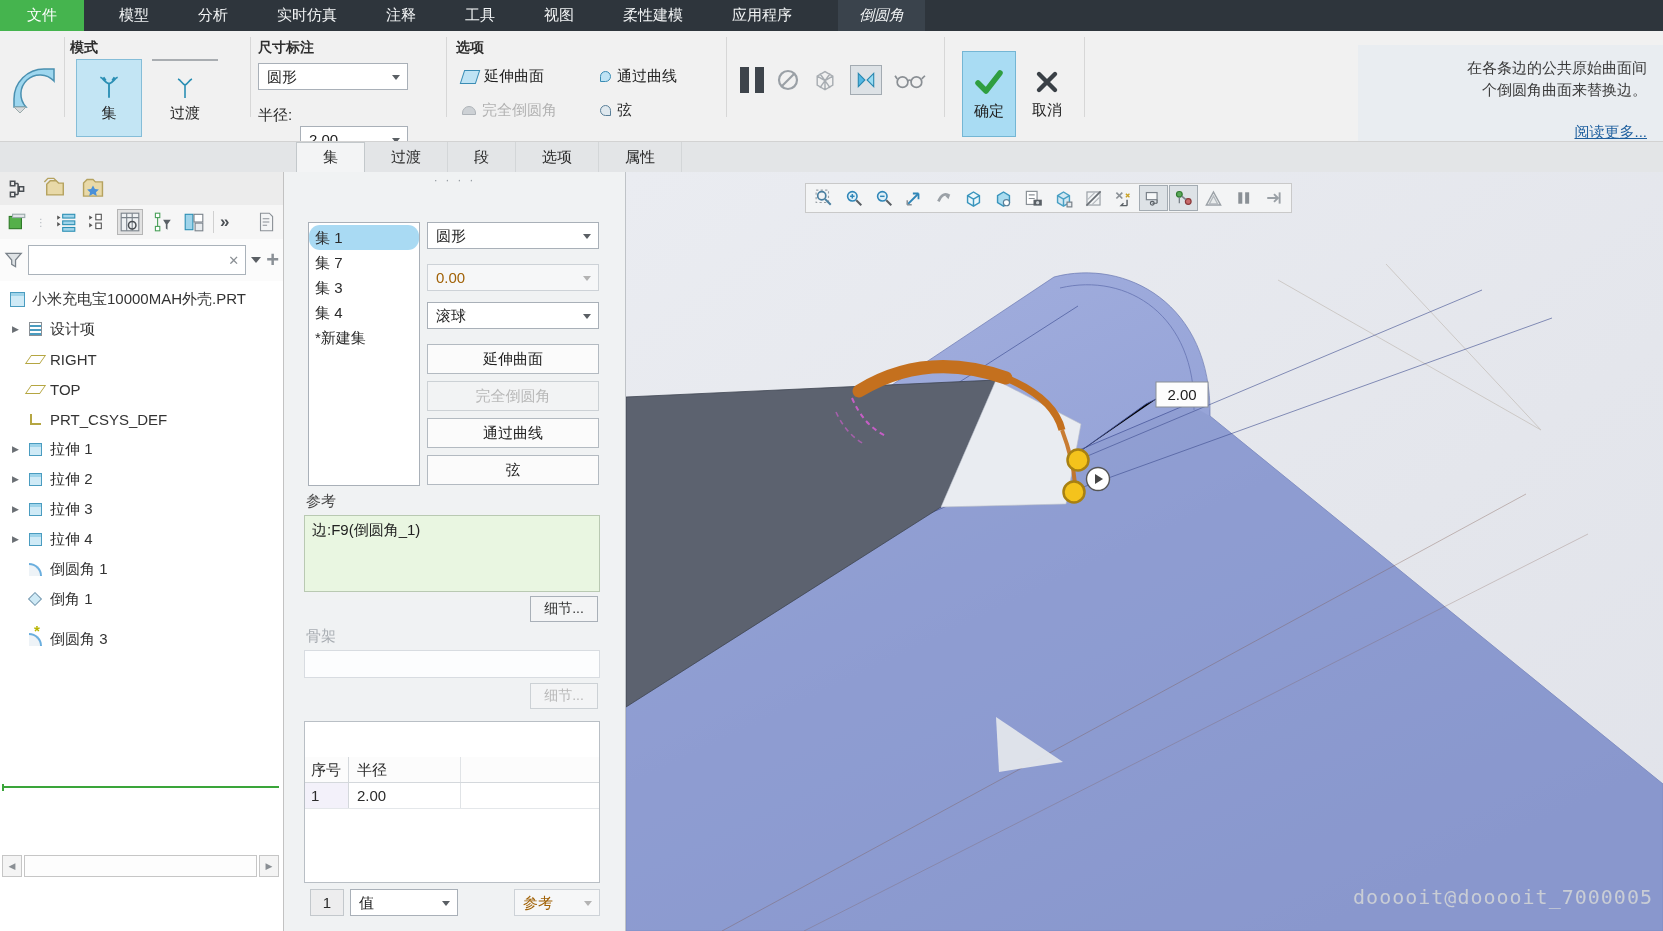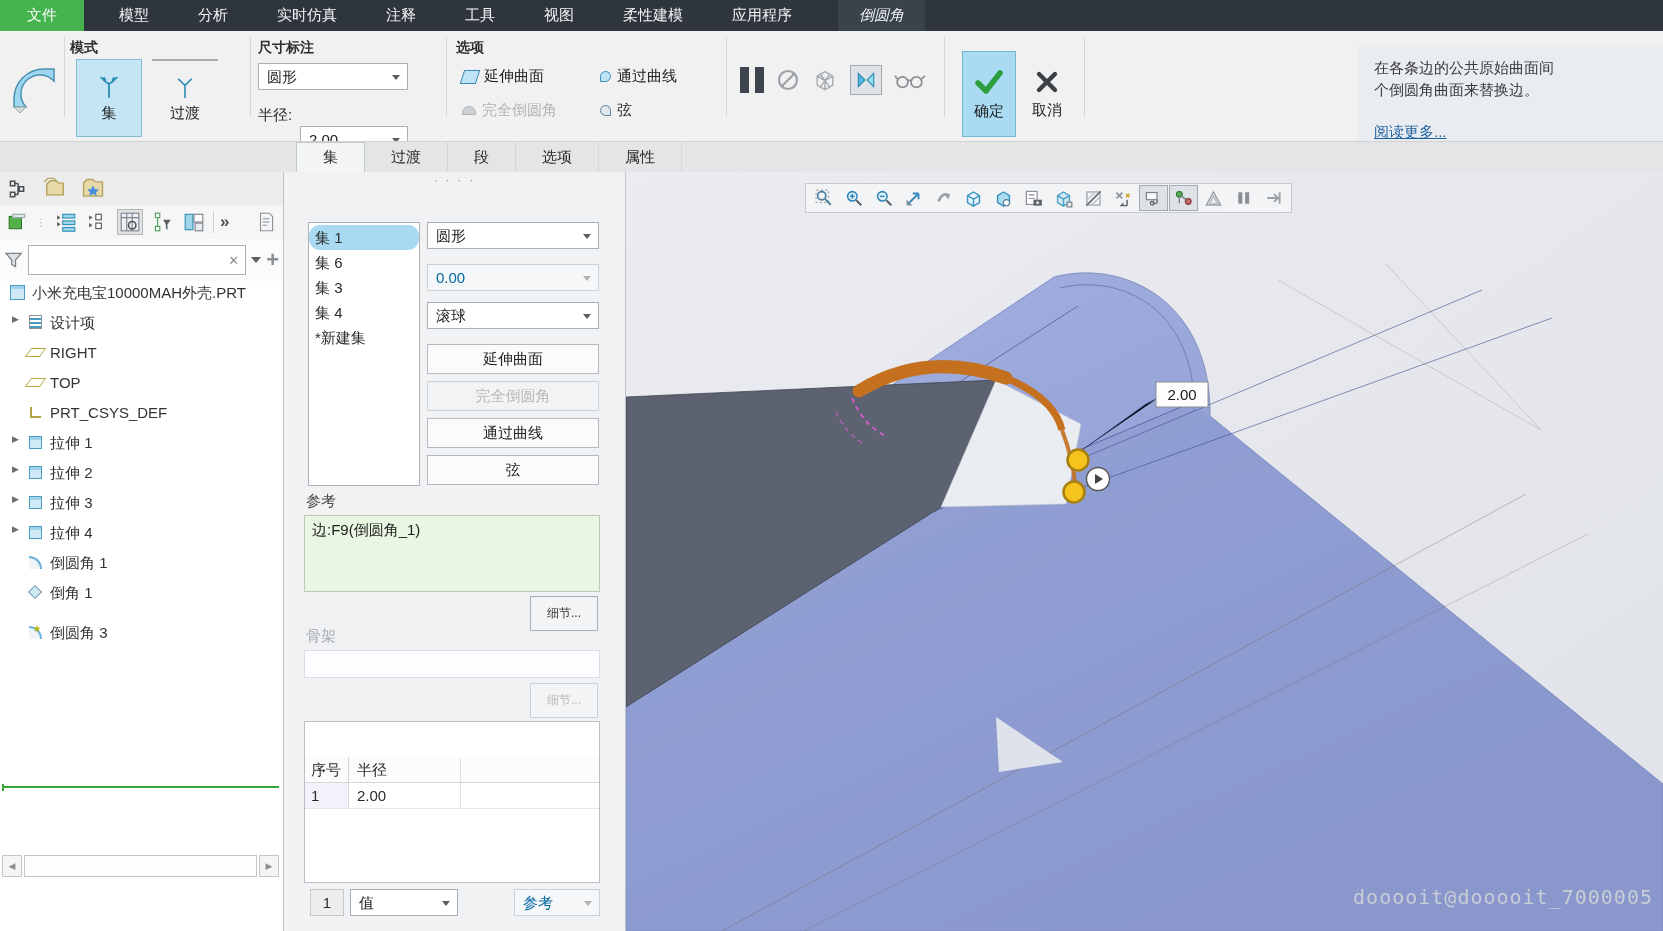--- a/index.html
+++ b/index.html
@@ -15,51 +15,51 @@
 
   
   #ribbon { position:absolute; top:31px; left:0; right:0; height:92px; background:#f1f1f1; }
   .rsep { position:absolute; top:6px; bottom:6px; width:1px; background:#d7d7d7; }
   .rgroup-title { font-size:14px; font-weight:bold; color:#2e2e2e; }
   .mode-btn { position:absolute; width:66px; height:78px; display:flex; flex-direction:column; align-items:center; justify-content:center; gap:4px; font-size:15px; color:#222; }
   .mode-btn.sel { background:#c3e5f4; border:1px solid #85bdd8; }
   .mode-btn.plain { border-top:2px solid #a9adb1; }
   .combo { position:relative; background:#fff; border:1px solid #a9b0b8; height:27px; line-height:25px; padding:0 22px 0 8px; font-size:15px; color:#222; white-space:nowrap; }
   .combo::after { content:""; position:absolute; right:7px; top:11px; border-left:4px solid transparent; border-right:4px solid transparent; border-top:5px solid #5a5f64; }
-  .combo.dis { background:#f6f7f8; border-color:#cdd2d7; color:#0369a1; }
+  .combo.dis { background:#f6f7f8; border-color:#cdd2d7; color:#a16207; }
   .combo.dis::after { border-top-color:#b3b3b3; }
   .opt-item { position:absolute; display:flex; align-items:center; gap:6px; font-size:15px; color:#222; white-space:nowrap; }
   .opt-item.dis { color:#b2b2b2; }
   .confirm-btn { position:absolute; width:54px; height:86px; display:flex; flex-direction:column; align-items:center; justify-content:center; gap:6px; font-size:15px; color:#222; }
   .confirm-btn.ok { background:#a9dcf3; border:1px solid #74b6d4; }
   .pressed-icon { background:#dde2e6; border:1px solid #a3abb2; }
 
   
-  #help { position:absolute; top:45px; left:1358px; right:0; height:114px; background:#e9edf1; padding:12px 16px; font-size:15px; color:#3a3a3a; line-height:1.45; }
+  #help { position:absolute; top:45px; left:1358px; right:0; height:114px; background:#e9edf1; padding:12px 16px; font-size:15px; color:#3a3a3a; line-height:1.45;text-align:right; }
   #help a { color:#1e5f9e; text-decoration:underline; cursor:pointer; }
 
   
   #tabstrip { position:absolute; top:141px; left:0; right:0; height:31px; background:#e3e5e7; border-top:1px solid #d2d2d2; display:flex; align-items:stretch; padding-left:296px; font-size:15px; }
   .dtab { padding:0 26px; display:flex; align-items:center; border-right:1px solid #d3d6d8; color:#2b2b2b; }
   .dtab.active { background:#f3f4f5; border:1px solid #c3c8cb; border-bottom:none; }
 
   
   #leftpanel { position:absolute; top:172px; left:0; width:284px; height:759px; background:#fff; border-right:1px solid #c2c2c2; }
   #lp-row1 { position:absolute; top:0; left:0; right:0; height:33px; background:#ececec; }
   #lp-row2 { position:absolute; top:33px; left:0; right:0; height:34px; background:#f6f6f6; display:flex; align-items:center; gap:6px; padding:0 4px; }
   #lp-row3 { position:absolute; top:67px; left:0; right:0; height:42px; display:flex; align-items:center; gap:5px; padding:0 4px; background:#fbfbfb; }
   .lp-btn { width:26px; height:26px; display:flex; align-items:center; justify-content:center; }
   .lp-btn.pressed { background:#e2e2e2; border:1px solid #b5b5b5; }
   #filter-input { flex:1; height:30px; border:1px solid #aab2ba; background:#fff; position:relative; display:flex; align-items:center; }
   #filter-input input { border:none; outline:none; flex:1; height:100%; font-size:14px; padding:0 6px; background:transparent; }
   .clear-x { color:#8a8f94; font-size:13px; padding:0 6px; }
   .caret-down { width:0; height:0; border-left:5px solid transparent; border-right:5px solid transparent; border-top:6px solid #5a5f64; }
   .plus-glyph { color:#8a9096; font-size:22px; font-weight:bold; line-height:1; }
   #tree { position:absolute; top:112px; left:0; right:0; }
-  .trow { height:30px; display:flex; align-items:flex-start; font-size:15px; color:#333; position:relative; }
+  .trow { height:30px; display:flex; align-items:center; font-size:15px; color:#333; position:relative; }
   .tarrow { width:12px; margin-left:12px; font-size:9px; color:#6a6f74; flex:none; }
   .tarrow.empty { visibility:hidden; }
   .ticon { width:18px; height:16px; margin:0 6px 0 2px; flex:none; display:flex; align-items:center; justify-content:center; position:relative; }
   .tlabel { white-space:nowrap; }
   #insert-line { position:absolute; top:502px; left:2px; right:4px; height:0; border-top:2px solid #3aa53a; }
   #insert-line::before { content:""; position:absolute; left:0; top:-4px; width:2px; height:7px; background:#3aa53a; }
   .badge-star { position:absolute; left:34px; top:-2px; color:#b8b400; font-weight:bold; font-size:15px; }
   
   .ic-plane { width:15px; height:9px; border:1.5px solid #b5a642; transform:skewX(-35deg); }
   .ic-cube { width:13px; height:13px; background:#cfeaf6; border:1px solid #4a9cc0; box-shadow:inset 0 3px 0 #9fd4ea; }
@@ -77,21 +77,21 @@
   #drag-dots { position:absolute; top:0px; left:0; right:0; text-align:center; color:#9aa0a6; font-size:13px; letter-spacing:2px; }
   #setlist { position:absolute; left:24px; top:50px; width:112px; height:264px; background:#fff; border:1px solid #a9b0b8; font-size:15px; padding-top:2px; }
   .set-item { height:25px; line-height:25px; padding-left:6px; white-space:nowrap; }
   .set-item.sel { background:#a9daf3;border-radius:11px; }
   .dash-combo { position:absolute; left:143px; width:172px; }
   .dash-btn { position:absolute; left:143px; width:172px; height:30px; background:#fbfbfb; border:1px solid #b3bac1; font-size:15px; color:#222; display:flex; align-items:center; justify-content:center; }
   .dash-btn.dis { color:#b8b8b8; background:#f2f3f4; border-color:#ccd1d5; }
   .dash-label { position:absolute; left:22px; font-size:15px; color:#4a4a4a; }
   .dash-label.dis { color:#a8adb2; }
   #refbox { position:absolute; left:20px; top:343px; width:296px; height:77px; background:#e9f6e1; border:1px solid #b9c9b2; font-size:15px; color:#222; padding:5px 7px; }
-  .details-btn { position:absolute; left:246px; width:68px; height:35px; background:#f3f4f5; border:1px solid #a9b0b8; font-size:12px; color:#333; display:flex; align-items:center; justify-content:center; }
+  .details-btn { position:absolute; left:246px; width:68px; height:26px; background:#f3f4f5; border:1px solid #a9b0b8; font-size:14px; color:#333; display:flex; align-items:center; justify-content:center; }
   .details-btn.dis { color:#b8b8b8; border-color:#ccd1d5; }
   #skelinput { position:absolute; left:20px; top:478px; width:296px; height:28px; background:#fcfdfe; border:1px solid #d8dce1; }
   #dtable { position:absolute; left:20px; top:549px; width:296px; height:162px; background:#fff; border:1px solid #b9bfc5; font-size:15px; }
   .dt-header { display:flex; height:26px; border-bottom:1px solid #d4d8dc; background:#fcfcfc;margin-top:35px; }
   .dt-row { display:flex; height:26px; border-bottom:1px solid #e4e7ea; }
   .dt-c1 { width:44px; padding-left:6px; line-height:25px; border-right:1px solid #d4d8dc; }
   .dt-c2 { width:112px; padding-left:8px; line-height:25px; border-right:1px solid #e0e3e6; }
   .dt-row .dt-c1 { background:#f3f1fa; }
   #dfoot-idx { position:absolute; left:26px; top:717px; width:34px; height:27px; background:#ededee; border:1px solid #c3c8cc; text-align:center; line-height:25px; font-size:15px; }
 
@@ -398,21 +398,21 @@
     <span class="scr-track"></span>
     <span class="scr-btn">▶</span>
   </div>
 </div>
 
 <div id="dashboard">
   <div id="drag-dots">· · · ·</div>
 
   <div id="setlist">
     <div class="set-item sel">集 1</div>
-    <div class="set-item">集 6</div>
+    <div class="set-item">集 7</div>
     <div class="set-item">集 3</div>
     <div class="set-item">集 4</div>
     <div class="set-item">*新建集</div>
   </div>
 
   <div class="combo dash-combo" style="top:50px;">圆形</div>
   <div class="combo dash-combo dis" style="top:92px;">0.00</div>
   <div class="combo dash-combo" style="top:130px;">滚球</div>
 
   <div class="dash-btn" style="top:172px;">延伸曲面</div>

